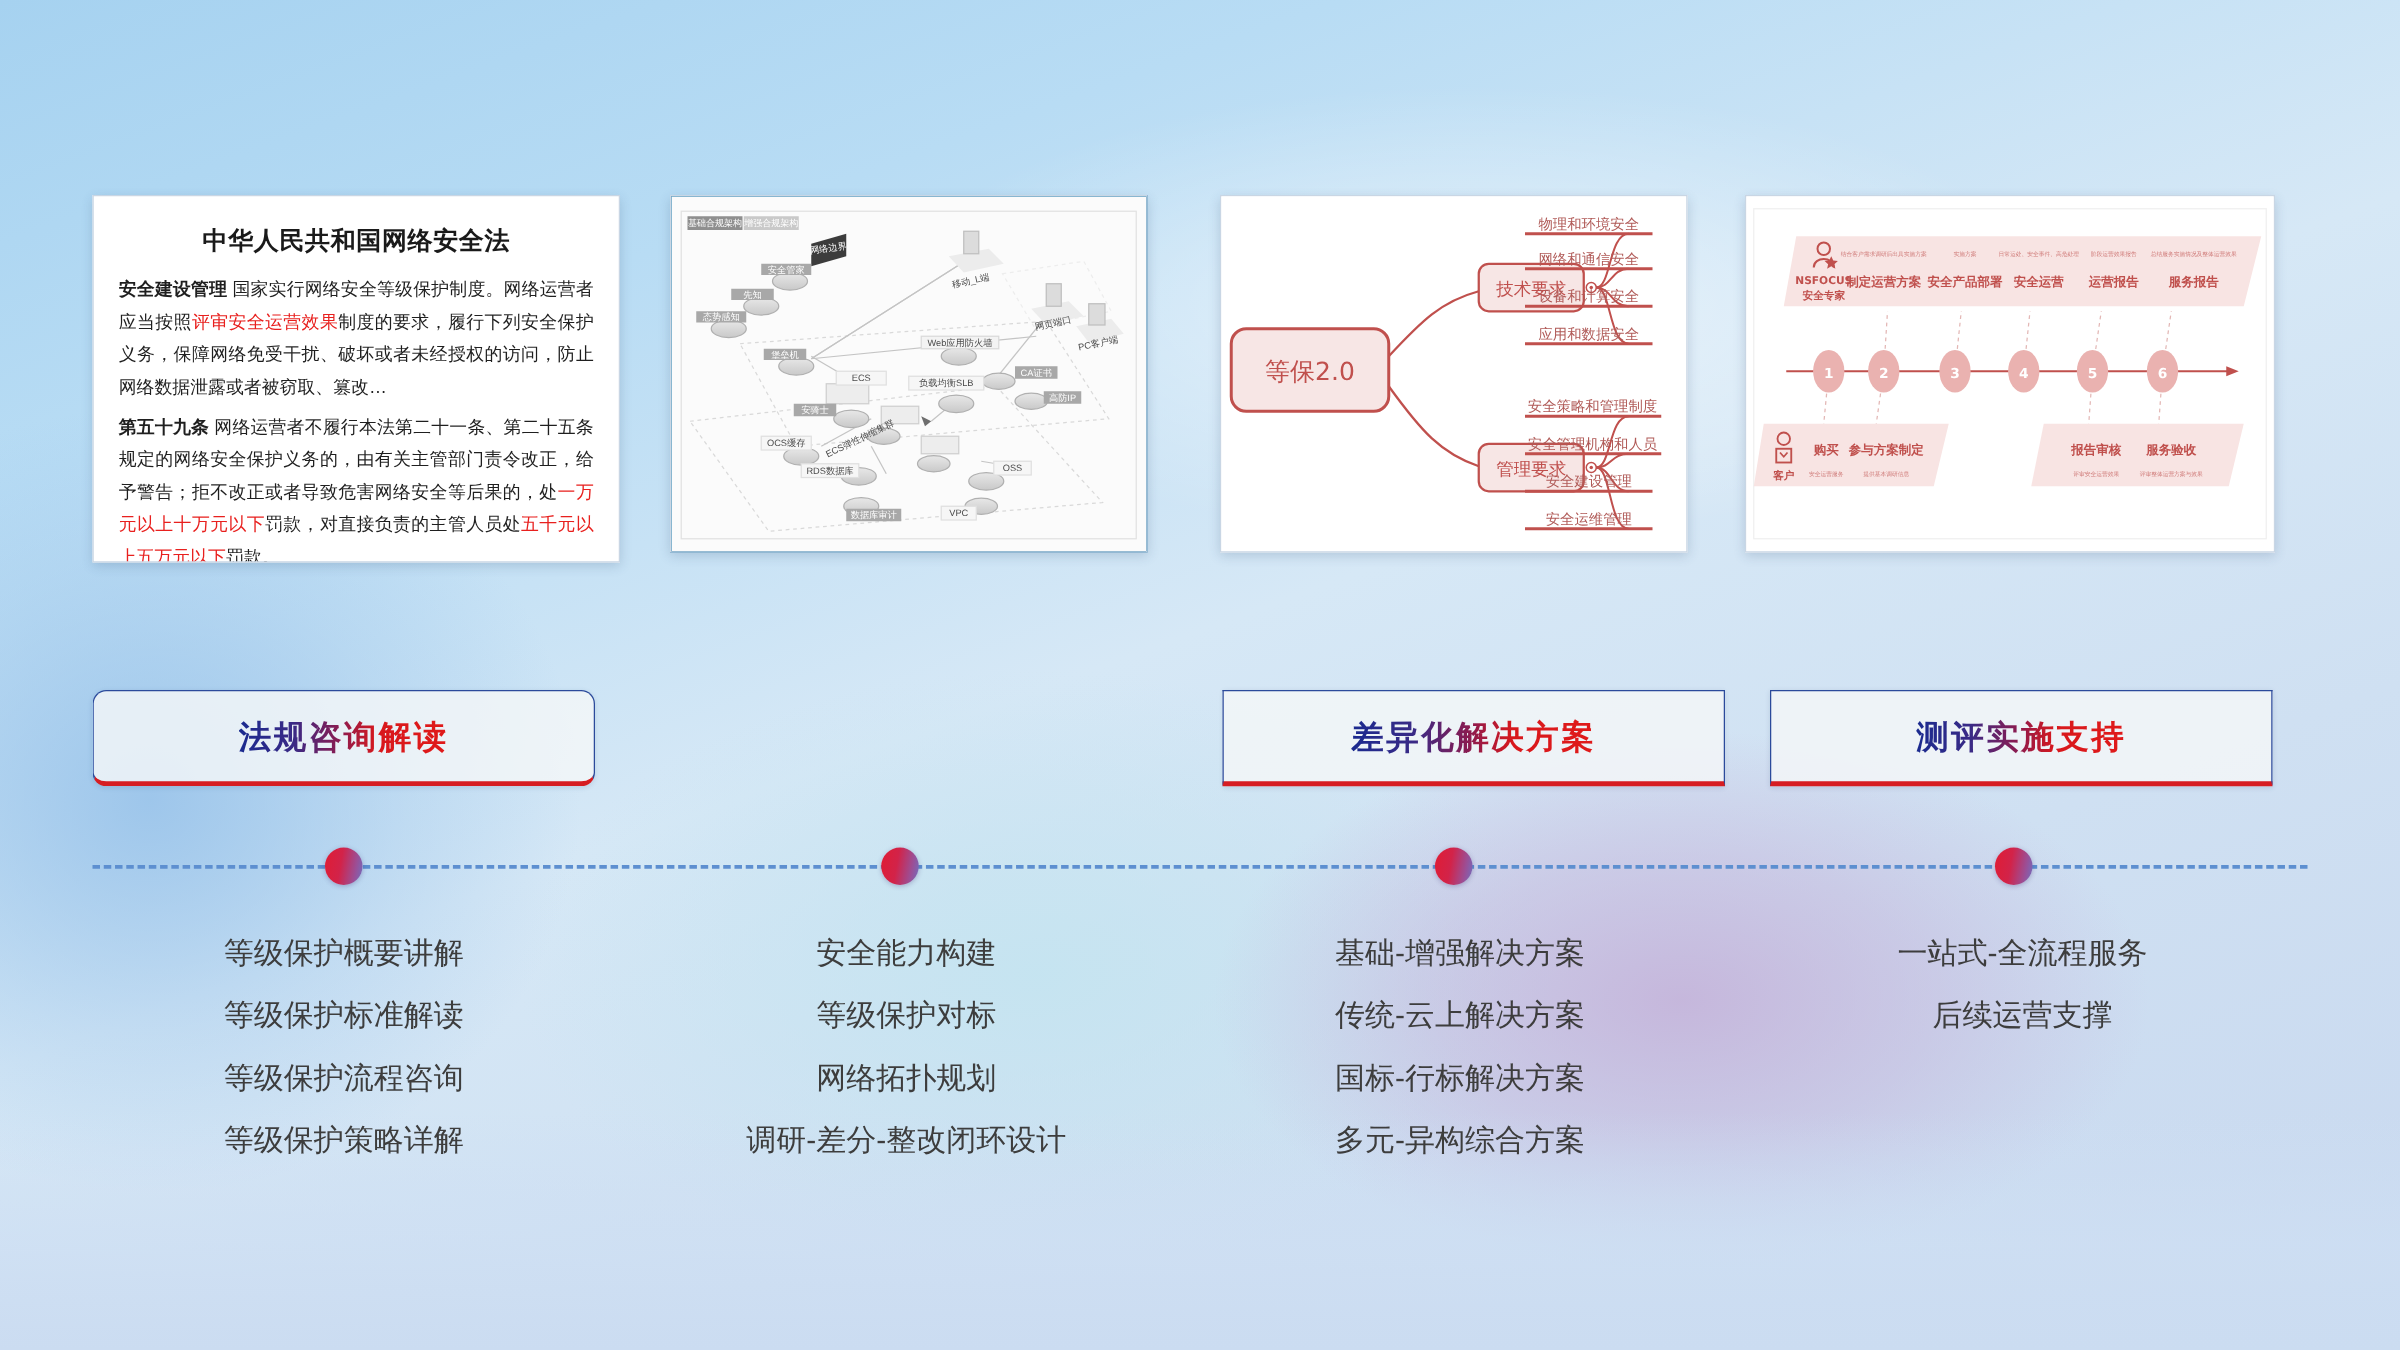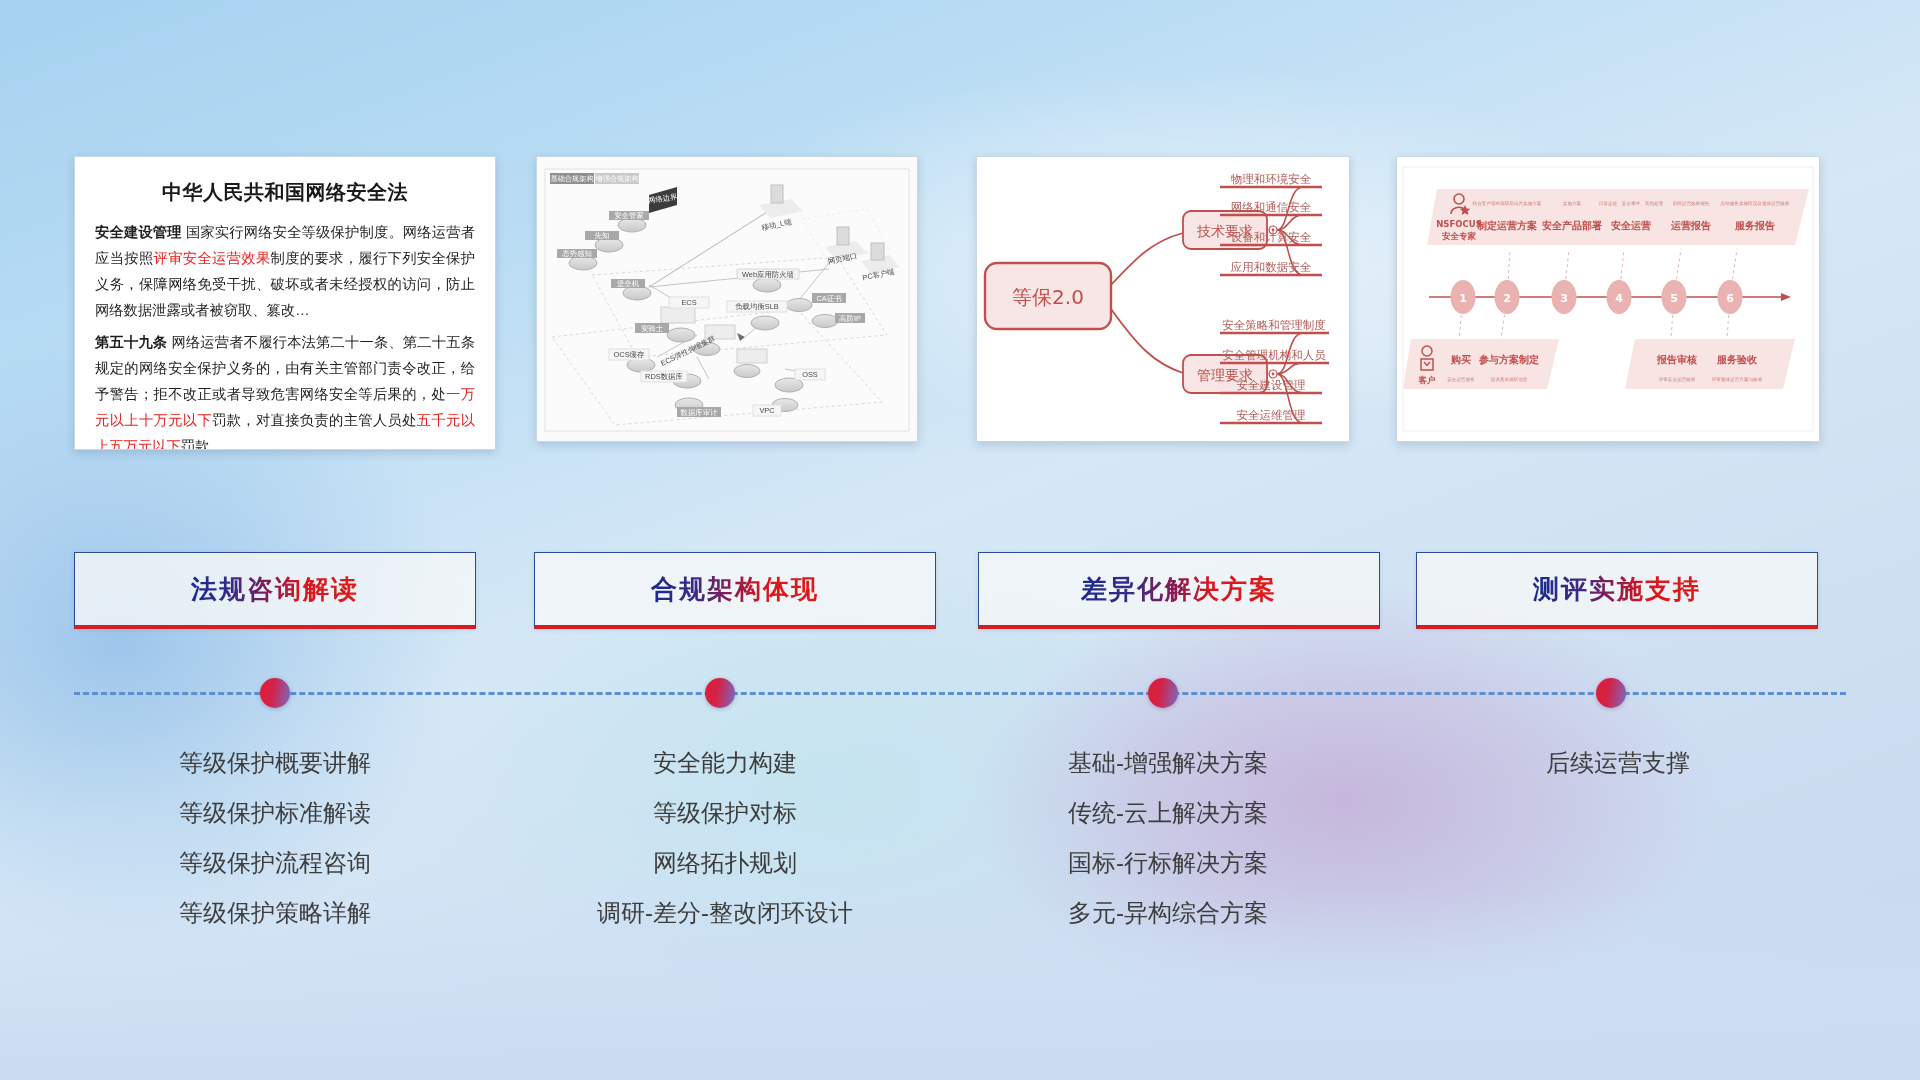--- a/index.html
+++ b/index.html
@@ -344,25 +344,22 @@
       <text class="ns-sm" x="112" y="224" text-anchor="middle">提供基本调研信息</text>
 
       <polygon points="238,182 398,182 386,232 228,232" fill="#f8e4e3"></polygon>
       <text class="ns-big" x="280" y="206" text-anchor="middle">报告审核</text>
       <text class="ns-sm" x="280" y="224" text-anchor="middle">评审安全运营效果</text>
       <text class="ns-big" x="340" y="206" text-anchor="middle">服务验收</text>
       <text class="ns-sm" x="340" y="224" text-anchor="middle">评审整体运营方案与效果</text>
     </svg>
   </div>
 
-  <div class="pillar-box" style="left:74px;width:400px;">
+  <div class="pillar-box" style="left:74px;width:400px;border-radius:11px;">
     <span class="pillar-title">法规咨询解读</span>
-  </div>
-  <div class="pillar-box" style="left:534px;width:400px;">
-    <span class="pillar-title">合规架构体现</span>
   </div>
   <div class="pillar-box" style="left:978px;width:400px;text-align:right;">
     <span class="pillar-title">差异化解决方案</span>
   </div>
   <div class="pillar-box" style="left:1416px;width:400px;">
     <span class="pillar-title">测评实施支持</span>
   </div>
 
   <div id="timeline-line"></div>
   <div class="tl-dot" style="left:260px;"></div>
@@ -382,16 +379,17 @@
     <div class="list-item">网络拓扑规划</div>
     <div class="list-item">调研-差分-整改闭环设计</div>
   </div>
   <div class="list-col" style="left:948px;">
     <div class="list-item">基础-增强解决方案</div>
     <div class="list-item">传统-云上解决方案</div>
     <div class="list-item">国标-行标解决方案</div>
     <div class="list-item">多元-异构综合方案</div>
   </div>
   <div class="list-col" style="left:1398px;">
+    <div class="list-item">一站式-全流程服务</div>
     <div class="list-item">后续运营支撑</div>
   </div>
 
 </div>
 
 </body></html>

